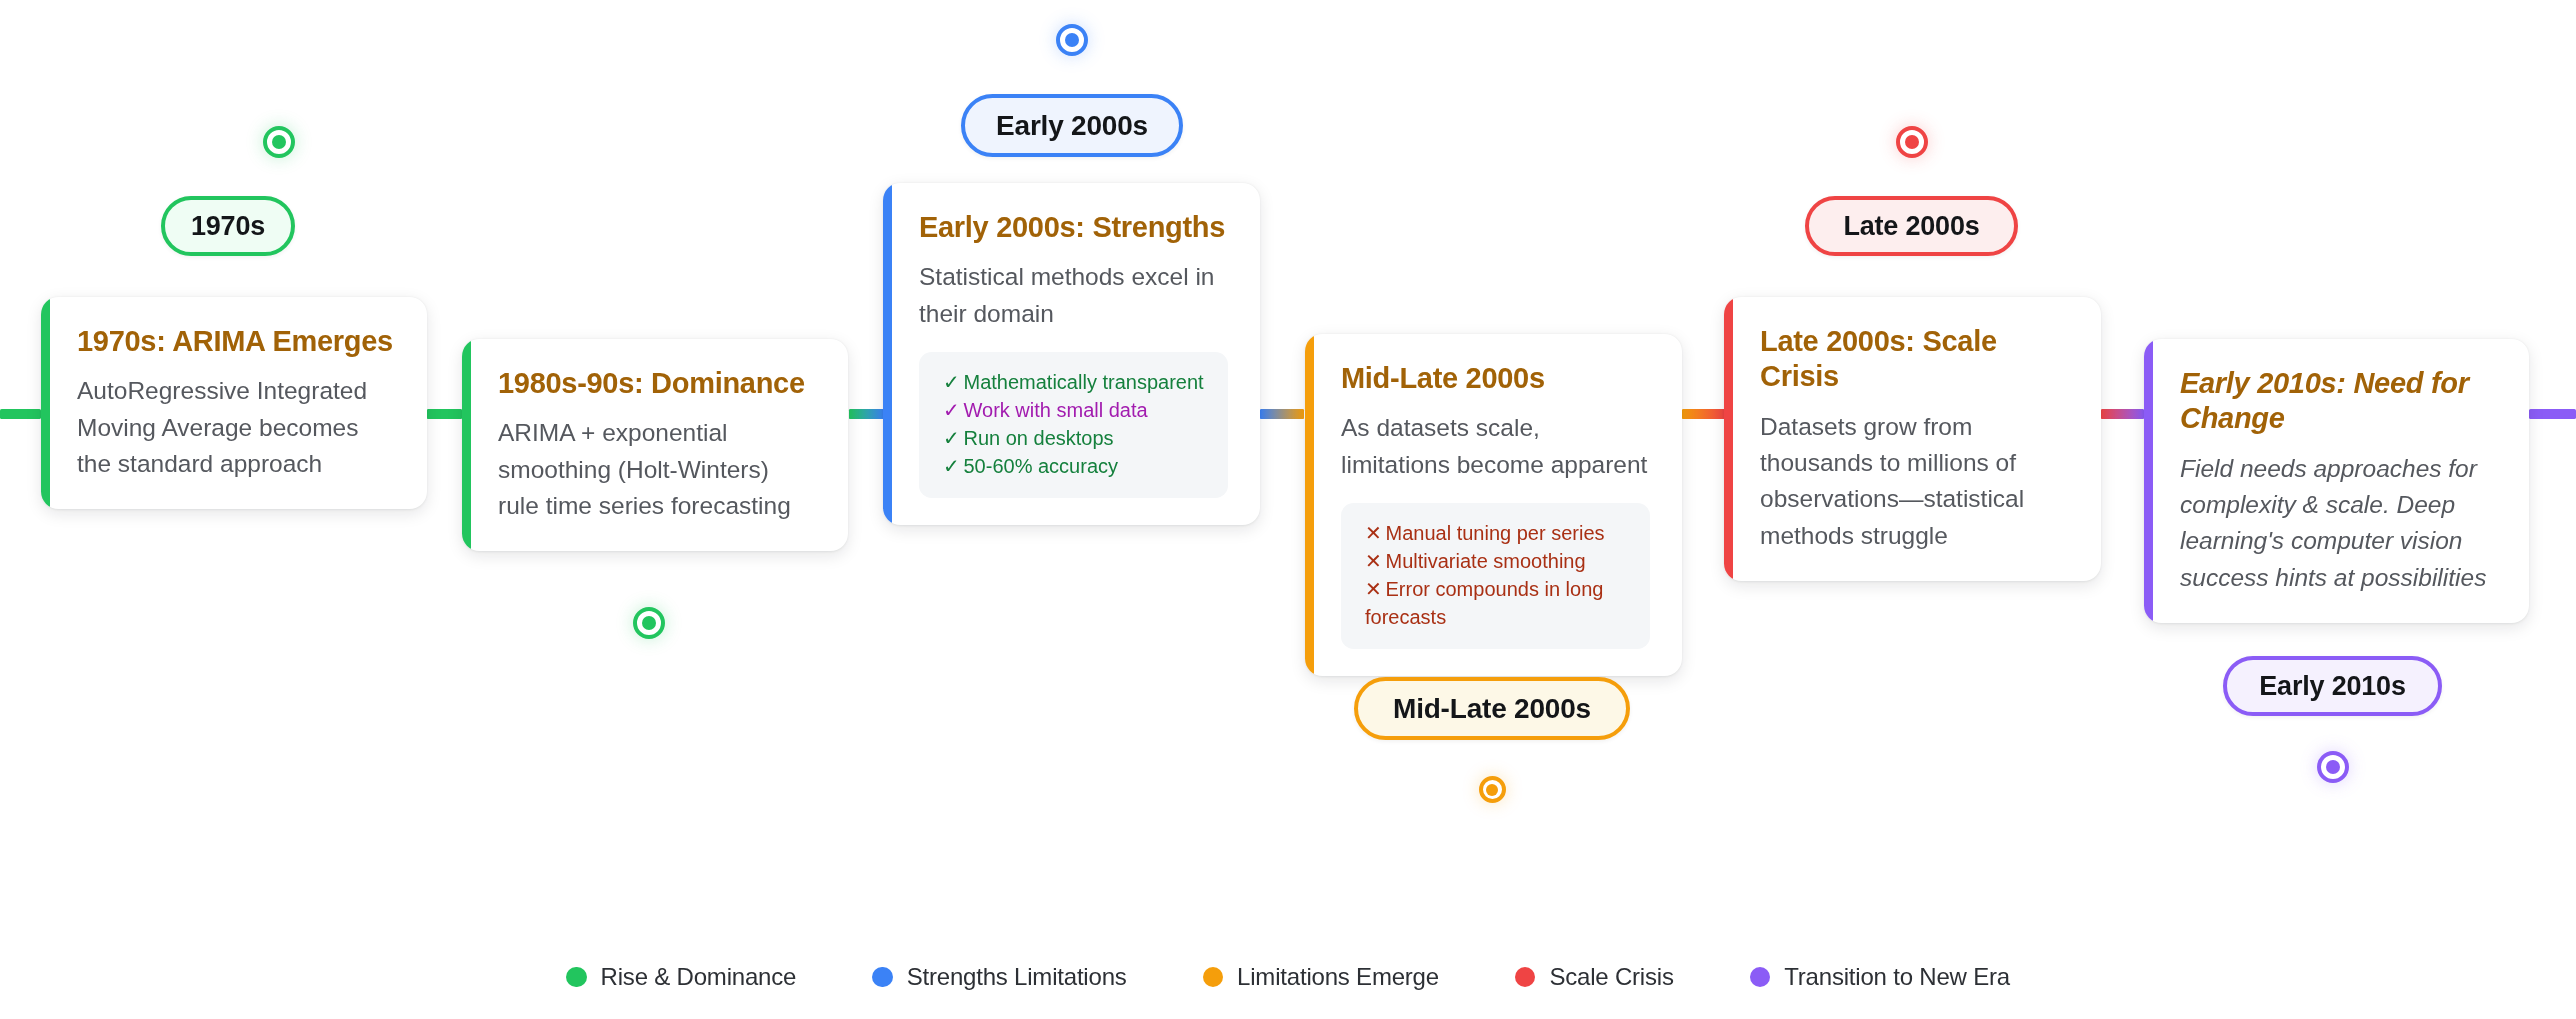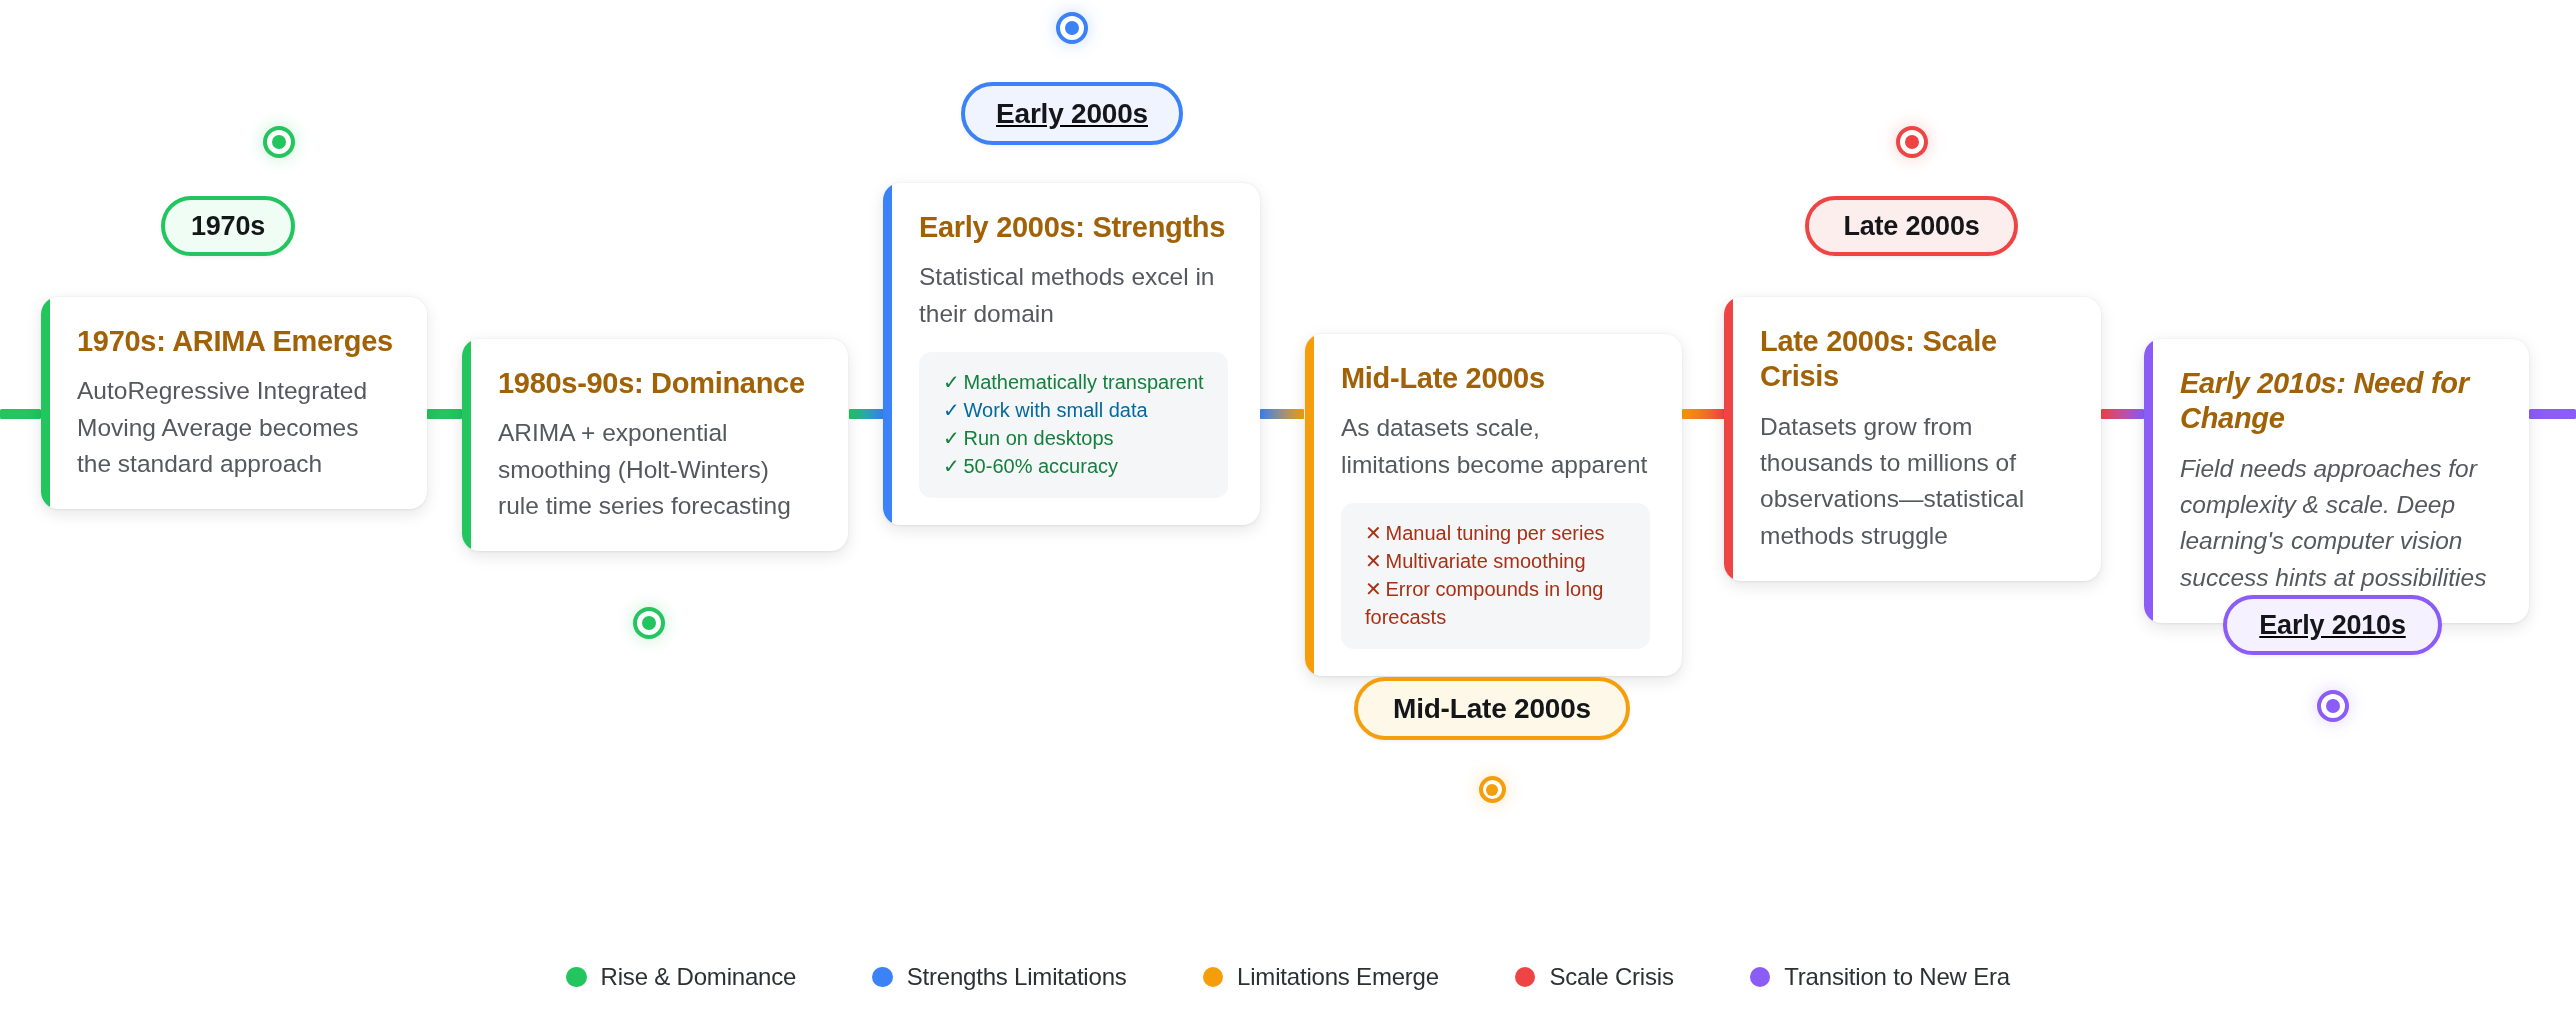--- a/index.html
+++ b/index.html
@@ -92,21 +92,21 @@
         <div class="accent" style="background: rgb(34, 197, 94);"></div>
         <h3>1980s-90s: Dominance</h3>
         <p>ARIMA + exponential smoothing (Holt-Winters) rule time series forecasting</p>
       </div>
       <div class="card" style="left: 883px; top: 183px; width: 377px; min-height: 312px;">
         <div class="accent" style="background: rgb(59, 130, 246);"></div>
         <h3>Early 2000s: Strengths</h3>
         <p>Statistical methods excel in their domain</p>
         <ul class="sublist">
           <li style="color: rgb(21, 128, 61);"><span class="mk">✓</span><span>Mathematically transparent</span></li>
-          <li style="color: #0369a1;"><span class="mk">✓</span><span>Work with small data</span></li>
+          <li style="color: #a21caf;"><span class="mk">✓</span><span>Work with small data</span></li>
           <li style="color: rgb(21, 128, 61);"><span class="mk">✓</span><span>Run on desktops</span></li>
           <li style="color: rgb(21, 128, 61);"><span class="mk">✓</span><span>50-60% accuracy</span></li>
         </ul>
       </div>
       <div class="card" style="left: 1305px; top: 334px; width: 377px; min-height: 312px;">
         <div class="accent" style="background: rgb(245, 158, 11);"></div>
         <h3>Mid-Late 2000s</h3>
         <p>As datasets scale, limitations become apparent</p>
         <ul class="sublist">
           <li style="color: rgb(169, 48, 20);"><span class="mk">✕</span><span>Manual tuning per series</span></li>
@@ -132,42 +132,42 @@
         </div>
         <div style="height: 38px;"></div>
         <div class="pill" style="width: 134px; height: 60px; border: 4px solid rgb(34, 197, 94); background: rgb(239, 253, 244); font-size: 27px;">1970s</div>
       </div>
       <div class="node" style="left: 544px; width: 210px; top: 574px;">
         <div style="height: 33px;"></div>
         <div class="dot" style="border: 4.7px solid rgb(34, 197, 94); box-shadow: rgba(34, 197, 94, 0.267) 0px 0px 17.4px;">
           <i style="width: 14px; height: 14px; background: rgb(34, 197, 94);"></i>
         </div>
       </div>
-      <div class="node" style="left: 961px; width: 222px; top: 12px; text-decoration: underline;">
+      <div class="node" style="left: 961px; width: 222px; top: 24px;">
         <div class="dot" style="border: 4.7px solid rgb(59, 130, 246); box-shadow: rgba(59, 130, 246, 0.267) 0px 0px 17.4px;">
           <i style="width: 14px; height: 14px; background: rgb(59, 130, 246);"></i>
         </div>
         <div style="height: 38px;"></div>
         <div class="pill" style="width: 222px; height: 63px; border: 4px solid rgb(59, 130, 246); background: rgb(239, 244, 254); font-size: 28px;">Early 2000s</div>
       </div>
       <div class="node" style="left: 1354px; width: 276px; top: 677px;">
         <div class="pill" style="width: 276px; height: 63px; border: 4px solid rgb(245, 158, 11); background: rgb(253, 248, 231); font-size: 28px;">Mid-Late 2000s</div>
         <div style="height: 36px;"></div>
         <div class="dot sm" style="border: 4px solid rgb(245, 158, 11); box-shadow: rgba(245, 158, 11, 0.267) 0px 0px 17.4px;">
           <i style="width: 12px; height: 12px; background: rgb(245, 158, 11);"></i>
         </div>
       </div>
       <div class="node" style="left: 1805px; width: 213px; top: 126px;">
         <div class="dot" style="border: 4.7px solid rgb(239, 68, 68); box-shadow: rgba(239, 68, 68, 0.267) 0px 0px 17.4px;">
           <i style="width: 14px; height: 14px; background: rgb(239, 68, 68);"></i>
         </div>
         <div style="height: 38px;"></div>
         <div class="pill" style="width: 213px; height: 60px; border: 4px solid rgb(239, 68, 68); background: rgb(253, 238, 238); font-size: 27px;">Late 2000s</div>
       </div>
-      <div class="node" style="left: 2223px; width: 219px; top: 595px; text-decoration: underline;">
+      <div class="node" style="left: 2223px; width: 219px; top: 656px;">
         <div class="pill" style="width: 219px; height: 60px; border: 4px solid rgb(139, 92, 246); background: rgb(245, 241, 254); font-size: 27px;">Early 2010s</div>
         <div style="height: 35px;"></div>
         <div class="dot" style="border: 4.7px solid rgb(139, 92, 246); box-shadow: rgba(139, 92, 246, 0.267) 0px 0px 17.4px;">
           <i style="width: 14px; height: 14px; background: rgb(139, 92, 246);"></i>
         </div>
       </div>
     </div>
 
   <div id="legend">
       <div class="leg">

